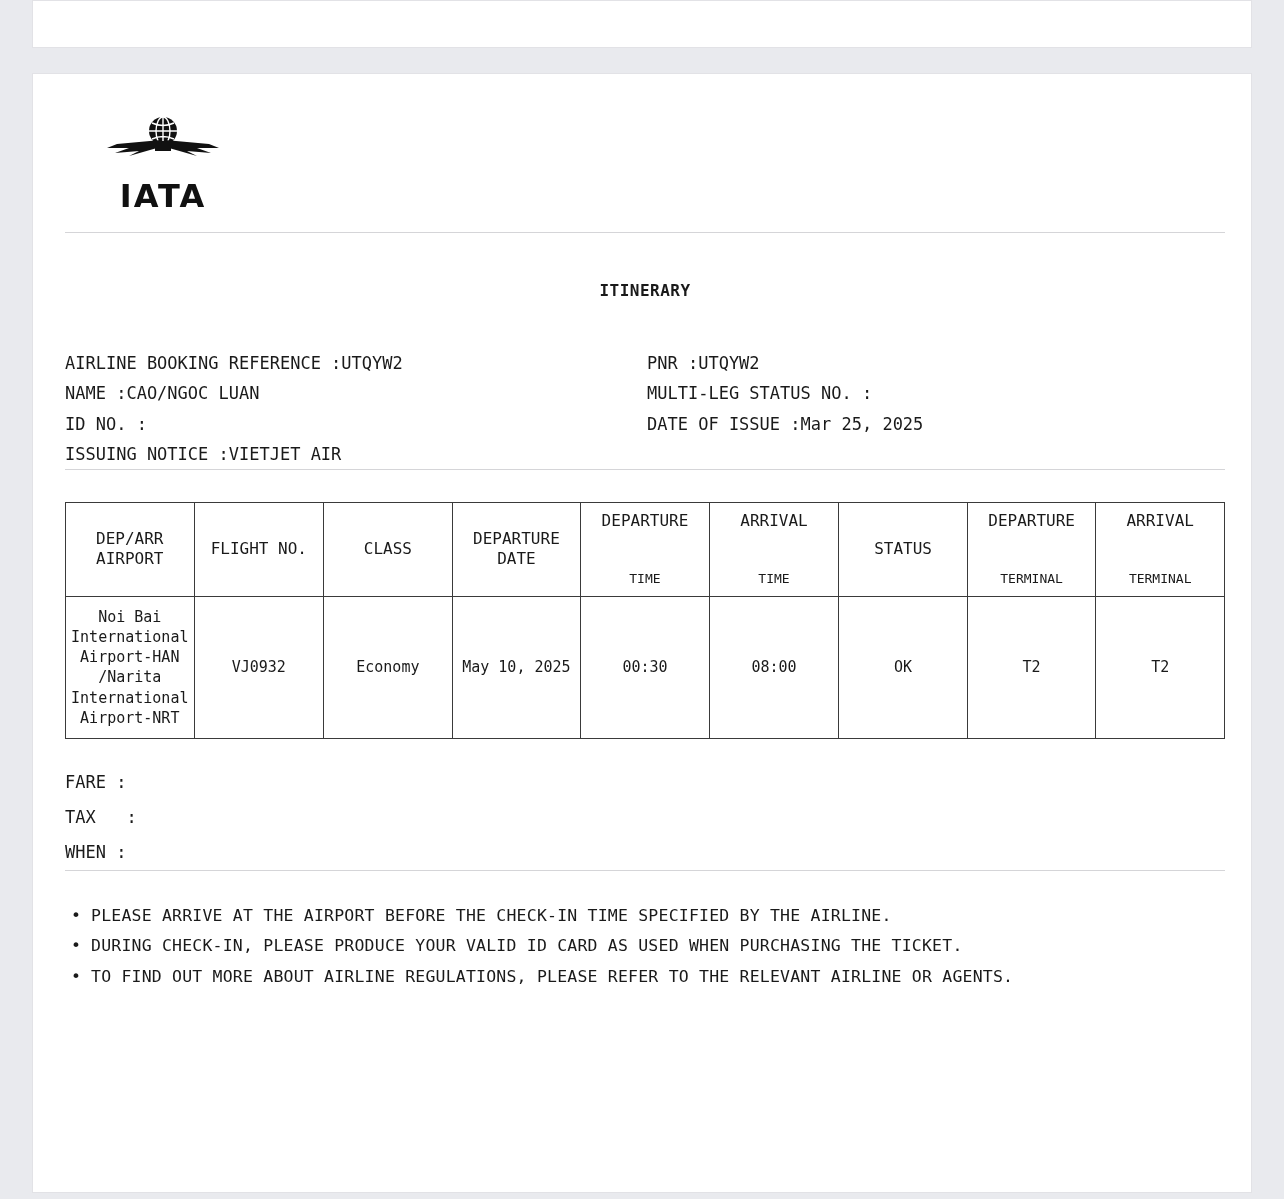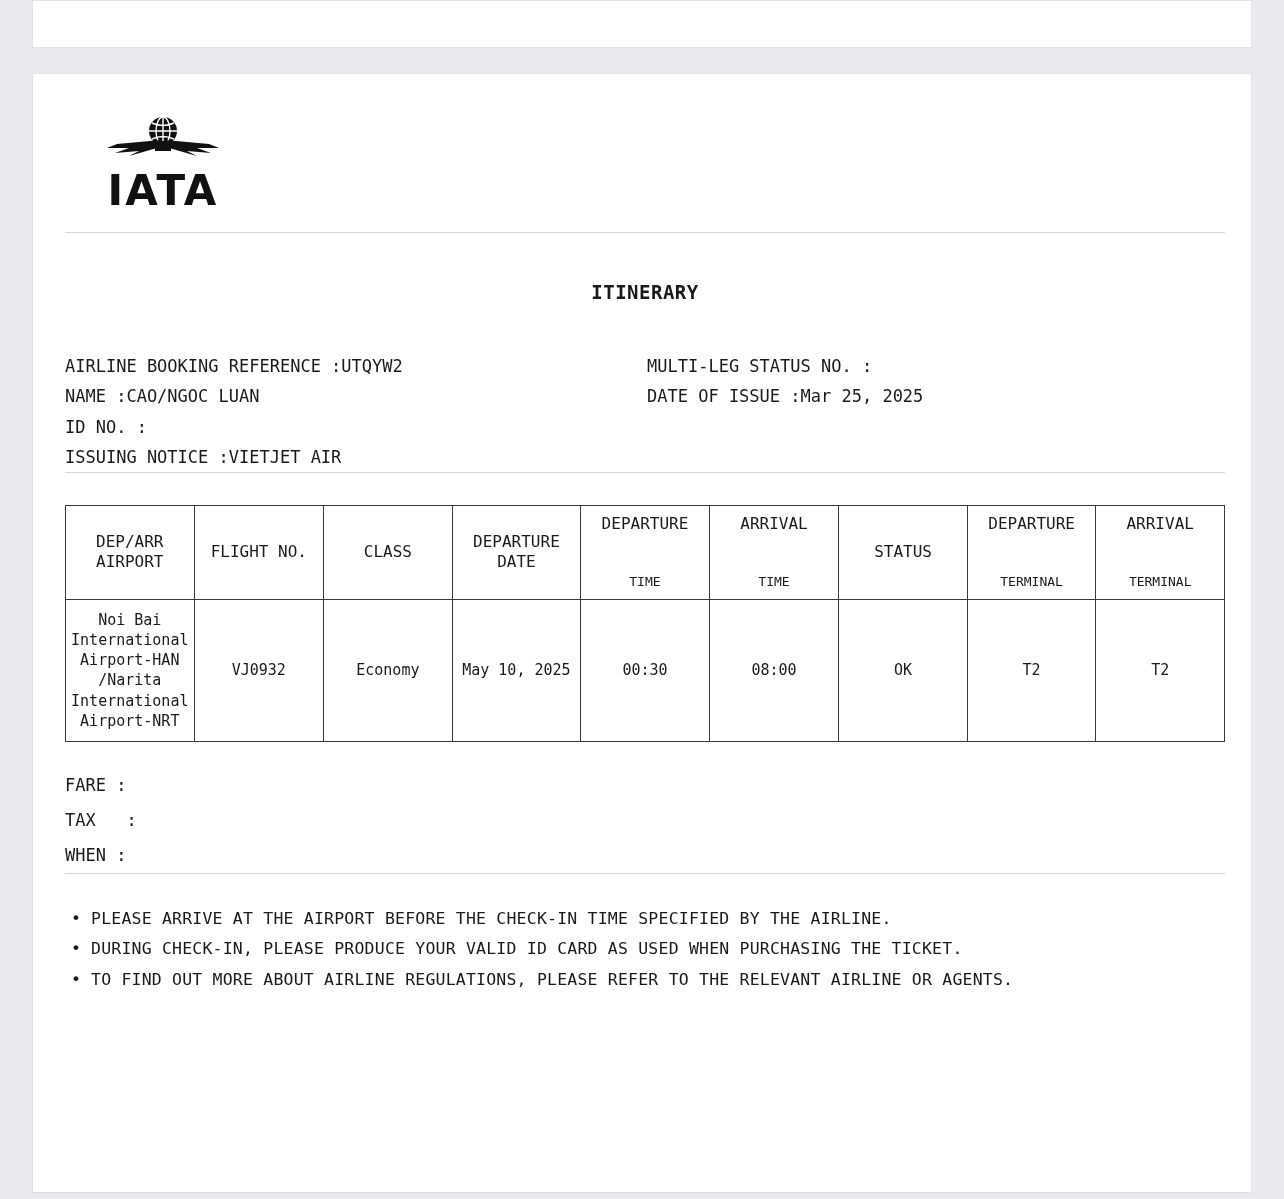--- a/index.html
+++ b/index.html
@@ -42,21 +42,21 @@
     padding-left: 34px;
   }
   .iata-logo {
     width: 128px;
     height: 100px;
     position: relative;
   }
   .iata-text {
     font-family: "DejaVu Sans", "Liberation Sans", sans-serif;
     font-weight: 700;
-    font-size: 42px;
+    font-size: 32px;
     letter-spacing: 2px;
     color: #111;
     text-align: center;
     line-height: 1;
     position: absolute;
     bottom: 2px;
     left: 0;
     right: 0;
   }
   .globe-wrap {
@@ -72,21 +72,21 @@
 
   hr.rule {
     border: none;
     border-top: 1px solid #d5d5d8;
     margin: 0;
   }
 
   .title {
     text-align: center;
     font-weight: 700;
-    font-size: 19px;
+    font-size: 16px;
     letter-spacing: 0.5px;
     margin: 48px 0 0 0;
   }
 
   
   .info {
     display: flex;
     margin-top: 48px;
     font-size: 17px;
     line-height: 1.78;
@@ -225,20 +225,21 @@
       <div class="title">ITINERARY</div>
 
       <div class="info">
         <div class="info-col left">
           <div class="info-line">AIRLINE BOOKING REFERENCE :UTQYW2</div>
           <div class="info-line">NAME :CAO/NGOC LUAN</div>
           <div class="info-line">ID NO. :</div>
           <div class="info-line">ISSUING NOTICE :VIETJET AIR</div>
         </div>
         <div class="info-col right">
+          <div class="info-line">PNR :UTQYW2</div>
           <div class="info-line">MULTI-LEG STATUS NO. :</div>
           <div class="info-line">DATE OF ISSUE :Mar 25, 2025</div>
         </div>
       </div>
 
       <hr class="rule rule-after-info">
 
       <table class="itin">
         <colgroup>
           <col class="c0">

